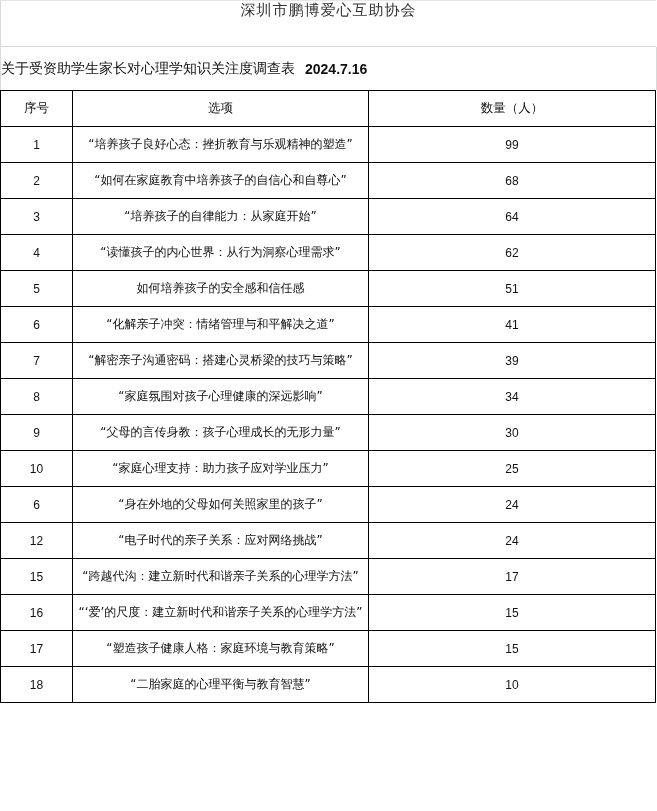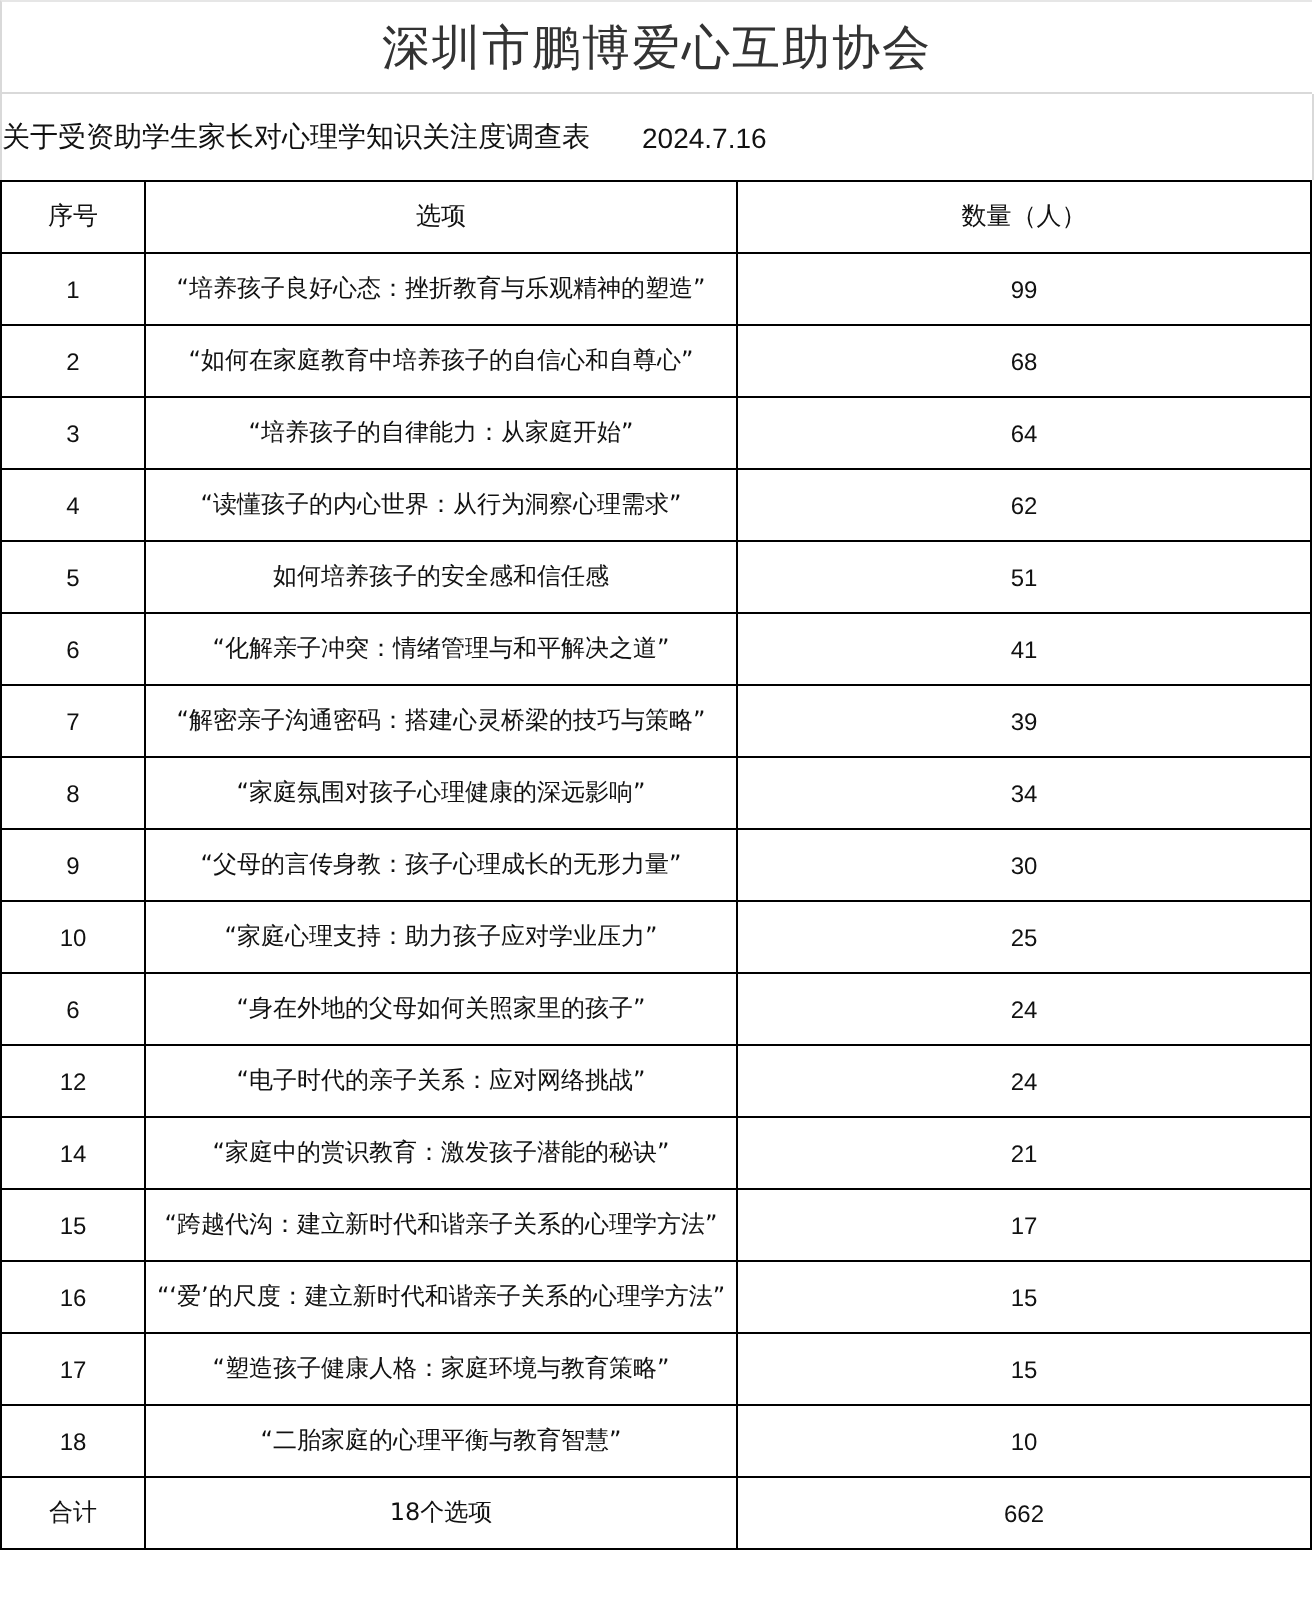--- a/index.html
+++ b/index.html
@@ -1,31 +1,31 @@
 <!DOCTYPE html>
 <html><head>
 <meta charset="utf-8">
 <style>
   html, body { margin: 0; padding: 0; background: #ffffff; }
   body { width: 657px; height: 811px; overflow: hidden; position: relative; font-family: "DejaVu Sans", "Liberation Sans", sans-serif; color: #111; }
   .sheet { position: absolute; left: 0; top: 0; width: 657px; height: 811px; }
   .title-row {
     position: absolute; left: 0; top: 0; width: 655px; height: 45px;
     border-left: 1px solid #d9d9d9; border-bottom: 1px solid #d9d9d9; border-top: 1px solid #e6e6e6;
-    display: flex; align-items: center; justify-content: center;
-    font-size: 24px; color: #333; letter-spacing: 1px;
+    display: flex; justify-content: center;
+    font-size: 15px; color: #333; letter-spacing: 1px;
     font-family: "DejaVu Serif", "Liberation Serif", serif;
   }
   .subtitle-row {
     position: absolute; left: 0; top: 47px; width: 655px; height: 43px;
     border-left: 1px solid #d9d9d9; border-right: 1px solid #d9d9d9;
     display: flex; align-items: center; 
     font-size: 14px; color: #111;
   }
-  .subtitle-row .date { margin-left: 26px; font-family: "Liberation Sans", sans-serif; font-size: 14px; }
+  .subtitle-row .date { margin-left: 10px; font-family: "Liberation Sans", sans-serif; font-size: 14px; font-weight: bold; }
   table.survey {
     position: absolute; left: 0; top: 90px;
     width: 655px; border-collapse: collapse; table-layout: fixed;
   }
   table.survey td, table.survey th {
     border: 1px solid #000; height: 35px; padding: 0;
     text-align: center; vertical-align: middle; font-weight: normal;
     font-size: 12px; color: #111; white-space: nowrap; overflow: hidden;
   }
   table.survey th { font-size: 12.5px; }
@@ -115,44 +115,34 @@
           <td class="num">6</td>
           <td>“身在外地的父母如何关照家里的孩子”</td>
           <td class="num">24</td>
         </tr>
       <tr>
           <td class="num">12</td>
           <td>“电子时代的亲子关系：应对网络挑战”</td>
           <td class="num">24</td>
         </tr>
       <tr>
-          <td class="num">14</td>
-          <td>“家庭中的赏识教育：激发孩子潜能的秘诀”</td>
-          <td class="num">21</td>
-        </tr>
-      <tr>
           <td class="num">15</td>
           <td>“跨越代沟：建立新时代和谐亲子关系的心理学方法”</td>
           <td class="num">17</td>
         </tr>
       <tr>
           <td class="num">16</td>
           <td>“‘爱’的尺度：建立新时代和谐亲子关系的心理学方法”</td>
           <td class="num">15</td>
         </tr>
       <tr>
           <td class="num">17</td>
           <td>“塑造孩子健康人格：家庭环境与教育策略”</td>
           <td class="num">15</td>
         </tr>
       <tr>
           <td class="num">18</td>
           <td>“二胎家庭的心理平衡与教育智慧”</td>
           <td class="num">10</td>
         </tr>
-      <tr>
-        <td>合计</td>
-        <td>18个选项</td>
-        <td class="num">662</td>
-      </tr>
     </tbody>
   </table>
 </div>
 
 </body></html>

